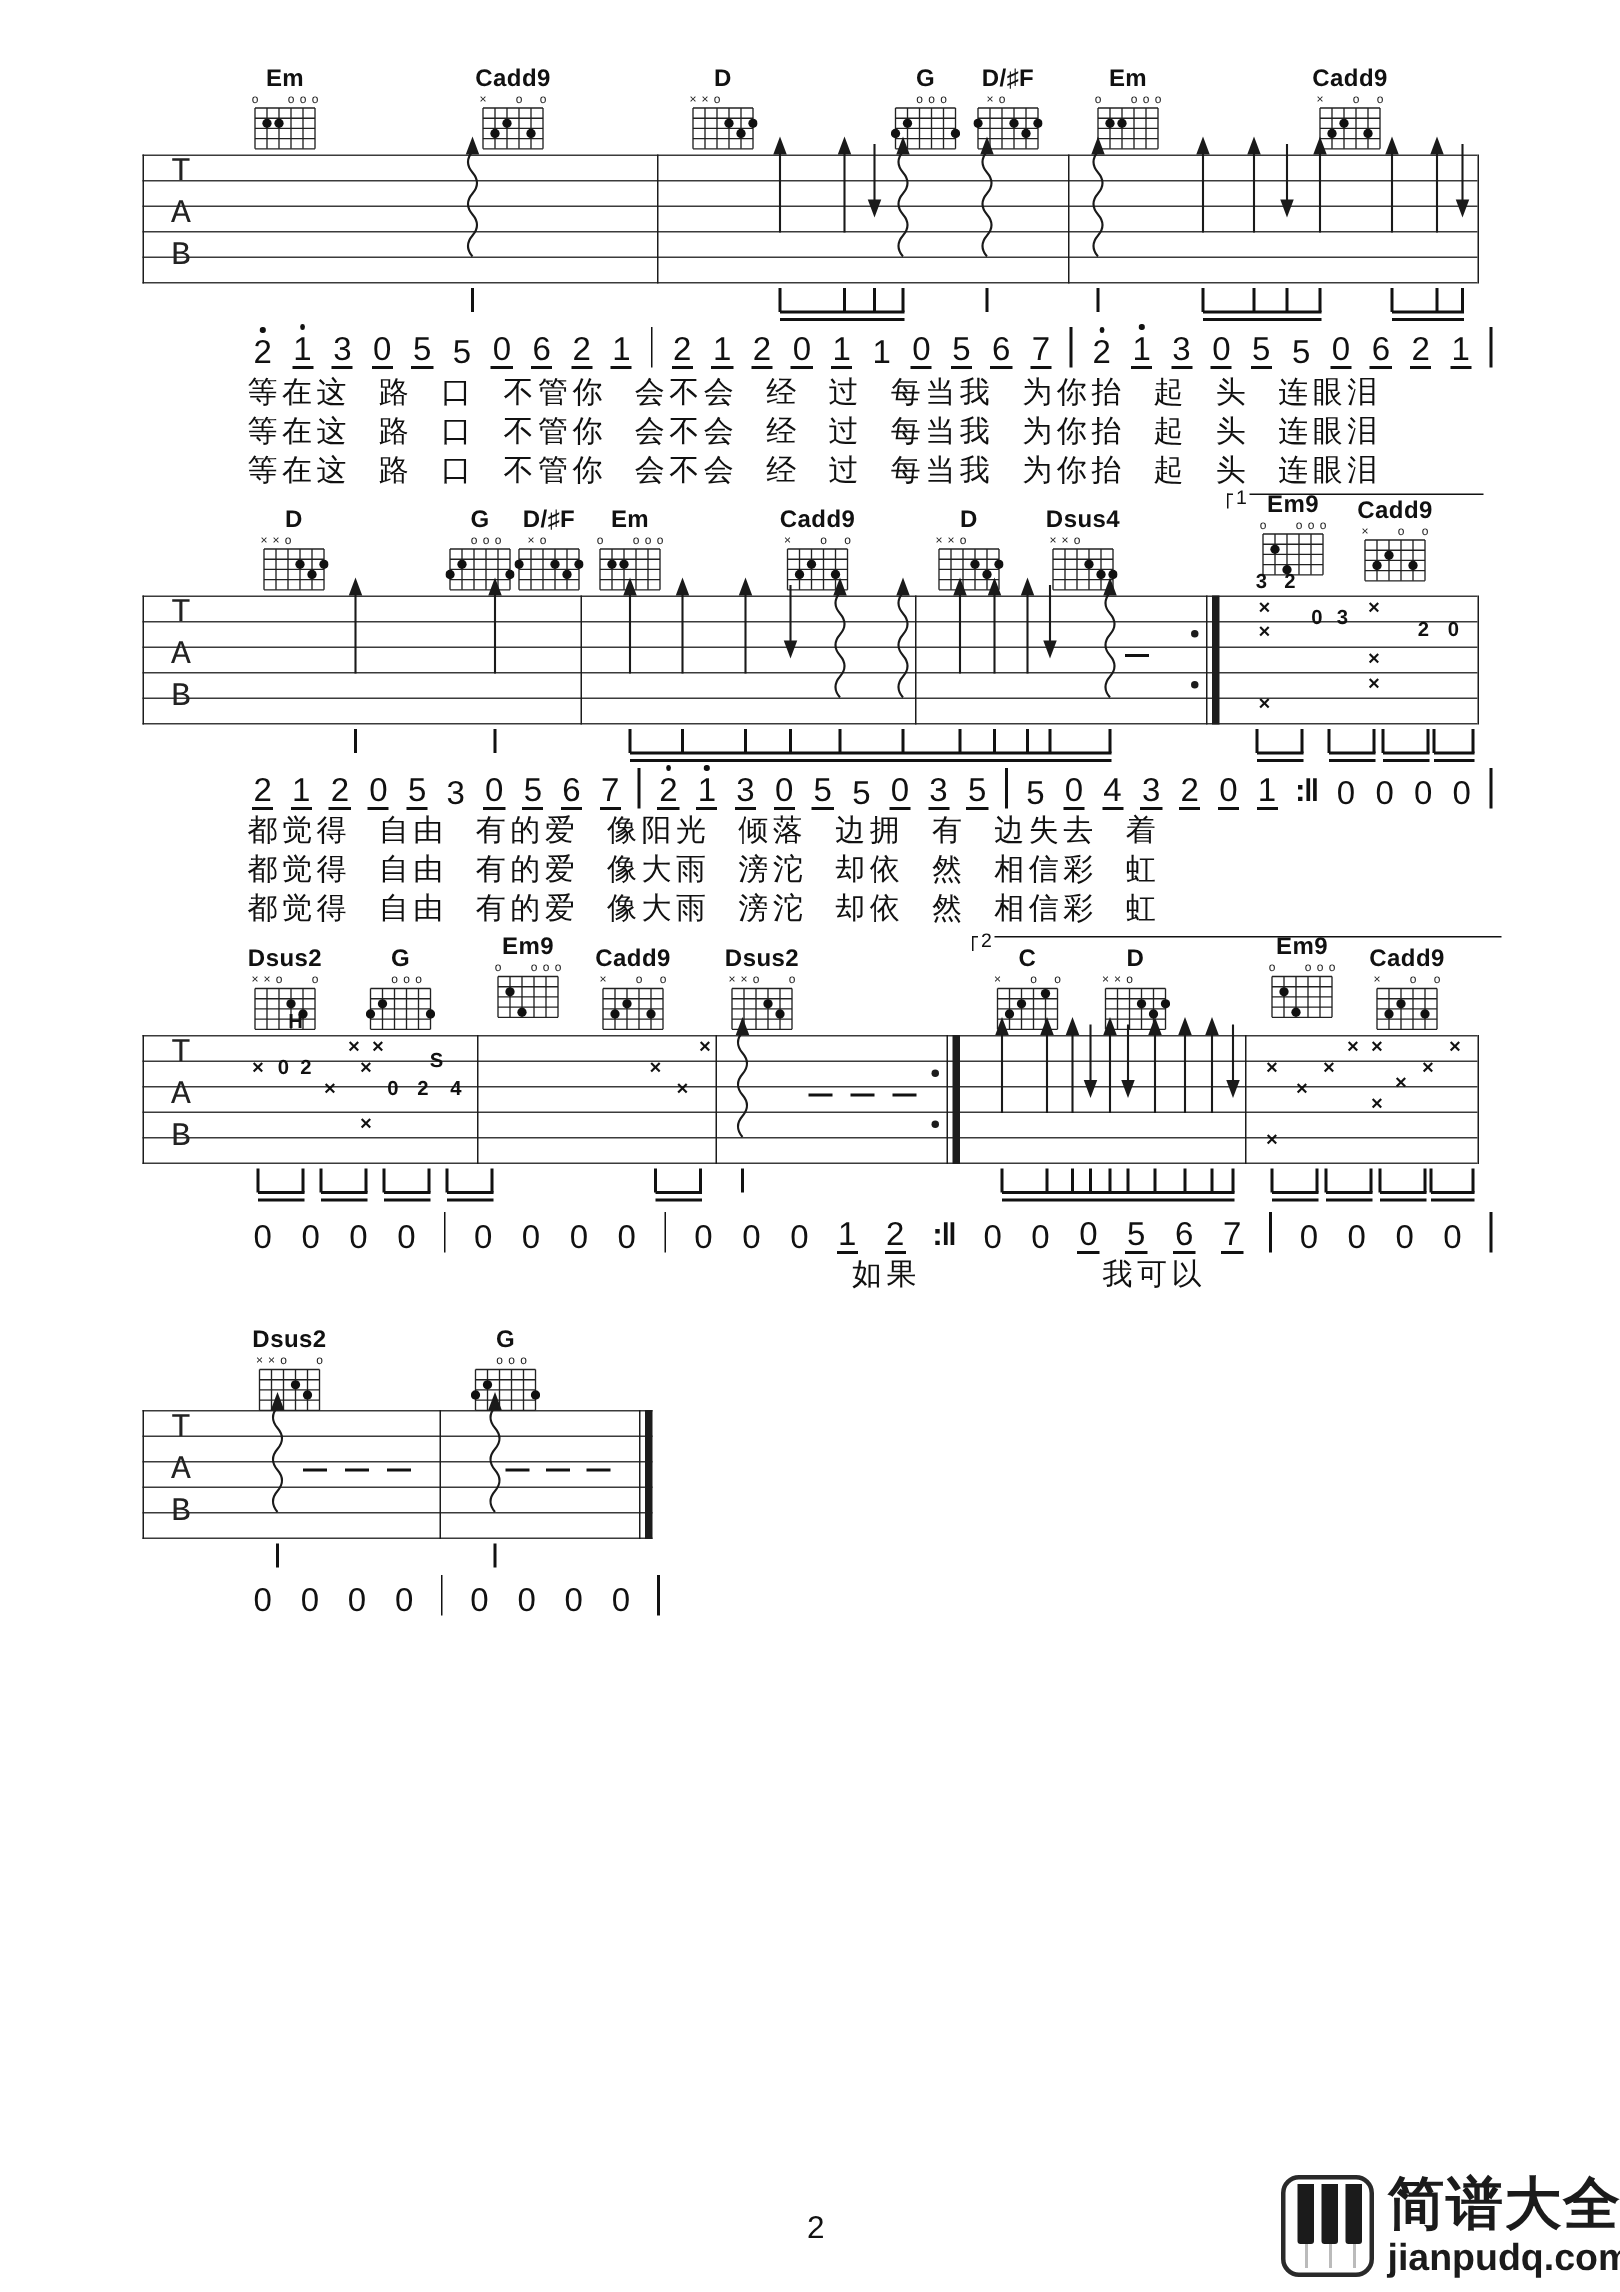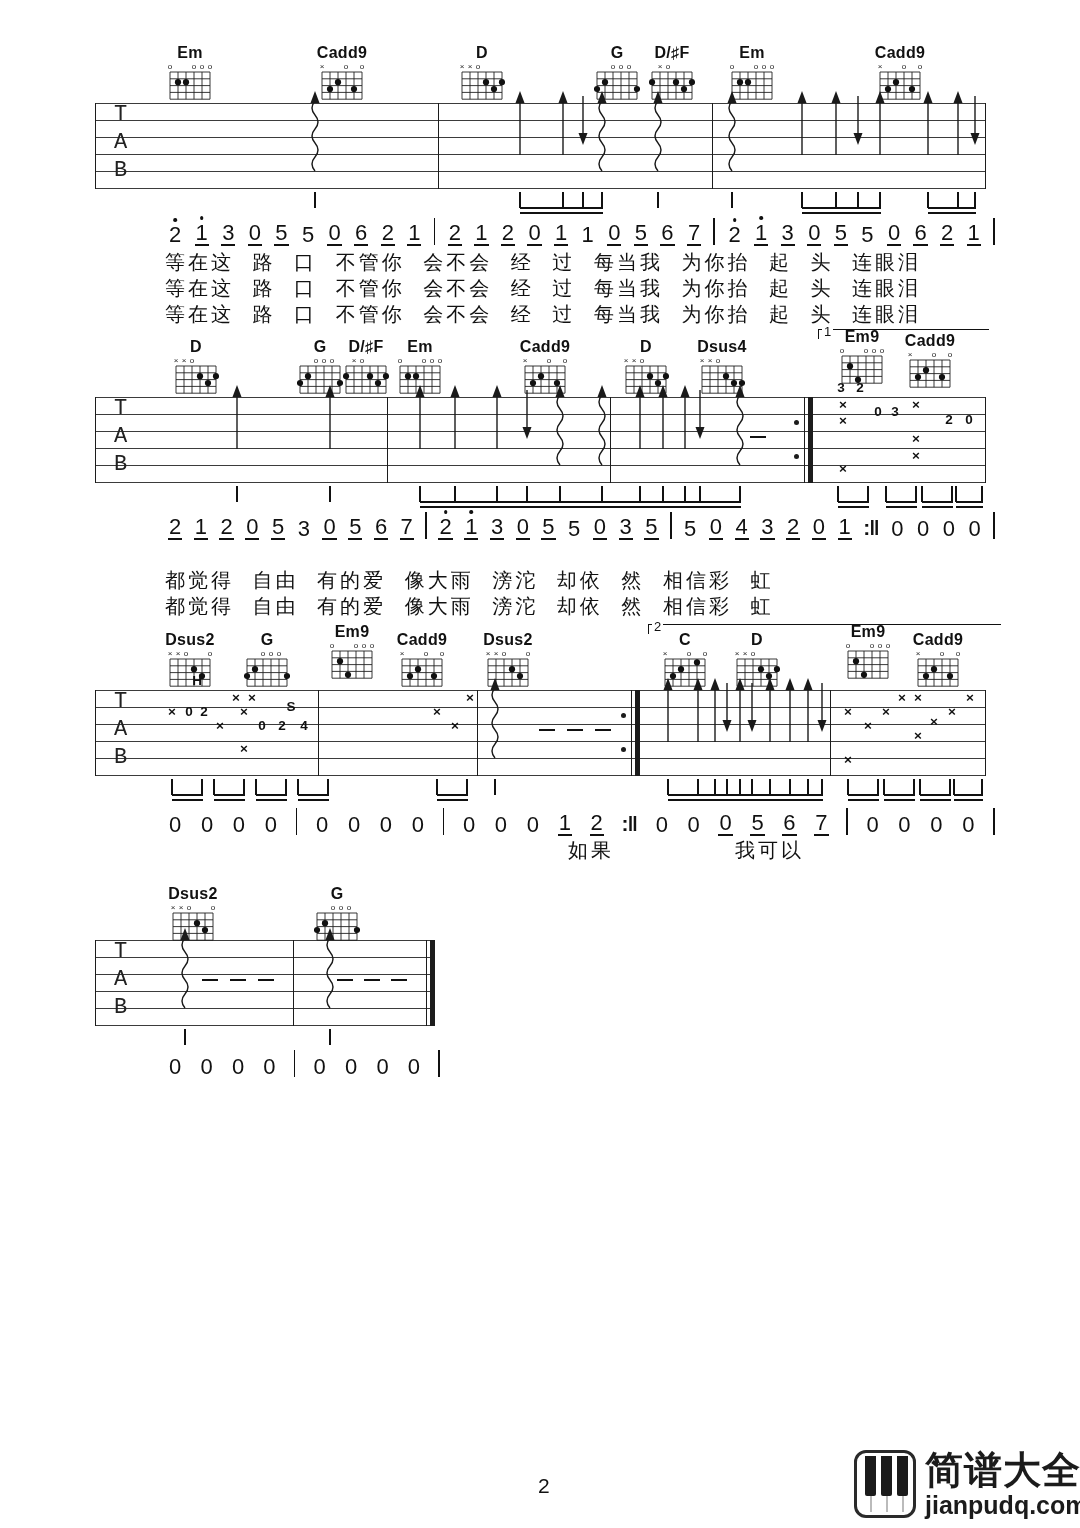--- a/index.html
+++ b/index.html
@@ -638,20 +638,21 @@
         <span class="tok ul">2</span>
         <span class="tok ul">0</span>
         <span class="tok ul">1</span>
         <span class="mrep">:‖</span>
         <span class="tok">0</span>
         <span class="tok">0</span>
         <span class="tok">0</span>
         <span class="tok">0</span>
         <span class="mbar"></span>
       </div>
+      <div class="lyr" style="left: 165px; top: 544px;">都觉得 自由 有的爱 像阳光 倾落 边拥 有 边失去 着</div>
       <div class="lyr" style="left: 165px; top: 570px;">都觉得 自由 有的爱 像大雨 滂沱 却依 然 相信彩 虹</div>
       <div class="lyr" style="left: 165px; top: 596px;">都觉得 自由 有的爱 像大雨 滂沱 却依 然 相信彩 虹</div>
       <div class="sline" style="left: 95px; top: 690px; width: 890px;"></div>
       <div class="sline" style="left: 95px; top: 707px; width: 890px;"></div>
       <div class="sline" style="left: 95px; top: 724px; width: 890px;"></div>
       <div class="sline" style="left: 95px; top: 741px; width: 890px;"></div>
       <div class="sline" style="left: 95px; top: 758px; width: 890px;"></div>
       <div class="sline" style="left: 95px; top: 775px; width: 890px;"></div>
       <div class="vline" style="left: 95px; top: 690px; height: 86px;"></div>
       <div class="vline" style="left: 318px; top: 690px; height: 86px;"></div>

